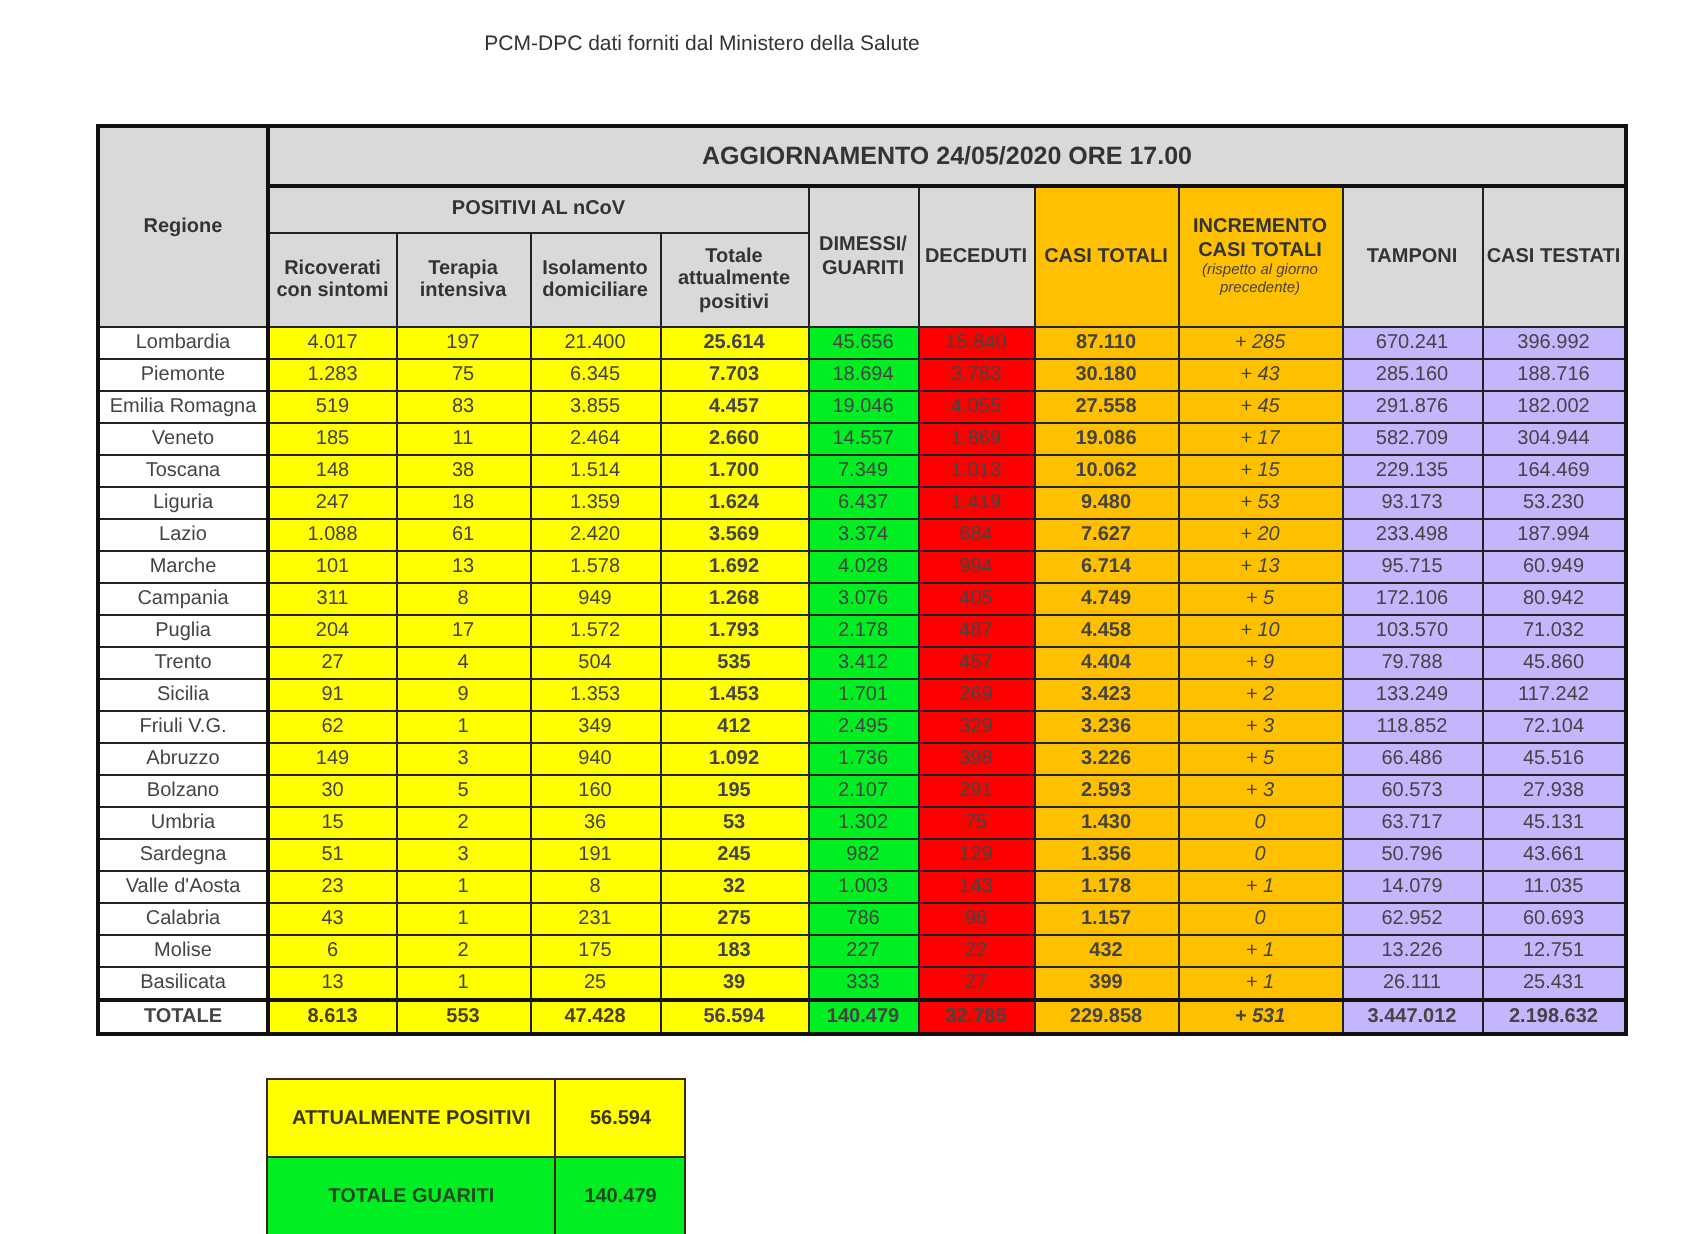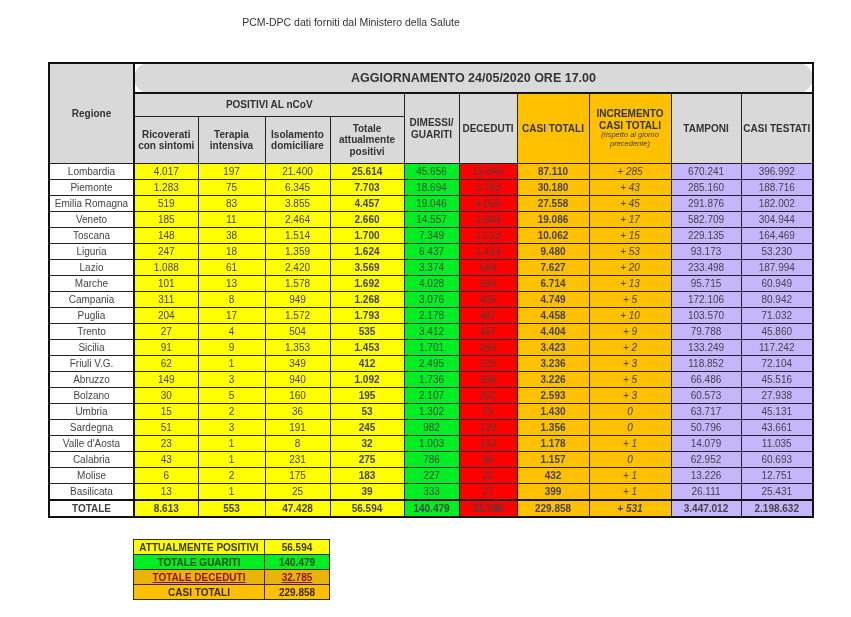--- a/index.html
+++ b/index.html
@@ -5,40 +5,40 @@
   html, body { margin:0; padding:0; background:#ffffff; }
   body { width:851px; height:617px; position:relative; overflow:hidden;
          font-family:"Liberation Sans", "DejaVu Sans", sans-serif; color:#222; }
   .source { position:absolute; top:16px; left:0; width:702px; text-align:center;
             font-size:10.5px; color:#333; }
   table.main { position:absolute; left:48px; top:62px; border-collapse:collapse;
                table-layout:fixed; border:2px solid #111; }
   table.main td, table.main th { border:1px solid #222; padding:0; text-align:center;
                font-size:10px; line-height:1.15; overflow:hidden; white-space:nowrap; }
   table.main th { font-weight:bold; color:#333; background:#d9d9d9; }
-  .hdr-title { height:28px; font-size:12.5px !important; border-bottom:2px solid #111 !important;border-radius:15px; }
+  .hdr-title { height:28px; font-size:12.5px !important; border-bottom:2px solid #111 !important; }
   .hdr-group { height:22px; }
   .hdr-sub { height:46px; white-space:normal !important; }
   .hdr-region { border-right:2px solid #111 !important; }
   .hdr-orange { background:#ffc000 !important; }
   .hdr-note { font-style:italic; font-weight:normal; font-size:7.5px; color:#444; display:block; }
   table.main tbody td { height:15px; color:#444; }
   td.reg { background:#fff; font-weight:normal; color:#333; border-right:2px solid #111 !important; }
   td.y { background:#ffff00; color:#7a6d1a; }
   td.yb { background:#ffff00; font-weight:bold; color:#4a4216; }
   td.g { background:#00ee22; color:#1f5a1f; }
   td.r { background:#ff0000; color:#8a1010; }
   td.o { background:#ffc000; font-weight:bold; color:#4a3a10; }
   td.oi { background:#ffc000; font-style:italic; color:#5a4a20;margin-top:18px; }
   td.gr { background:#c4b5fd; color:#333;margin-top:25px; }
   tr.tot td { border-top:2px solid #111 !important; height:16px; font-weight:bold;text-align:center; }
   tr.tot td.y { color:#4a4216; }
   table.summary { position:absolute; left:133px; top:539px; border-collapse:collapse;
                   table-layout:fixed; border:1.5px solid #3a2a10; }
-  table.summary td { border:1px solid #3a2a10; height:14px; padding:0; text-align:center;
+  table.summary td { border:1px solid #3a2a10; height:14px; padding:12px; text-align:center;
                      font-size:10px; font-weight:bold; white-space:nowrap; }
   .s-y { background:#ffff00; color:#3a3410; }
   .s-g { background:#00ee22; color:#1f4a1f; }
   .s-r { background:#eab308; color:#8a1010;text-decoration:underline; }
   .s-o { background:#ffc000; color:#3a2a10; }
 </style>
 </head>
 <body>
 
 <div class="source">PCM-DPC dati forniti dal Ministero della Salute</div>

